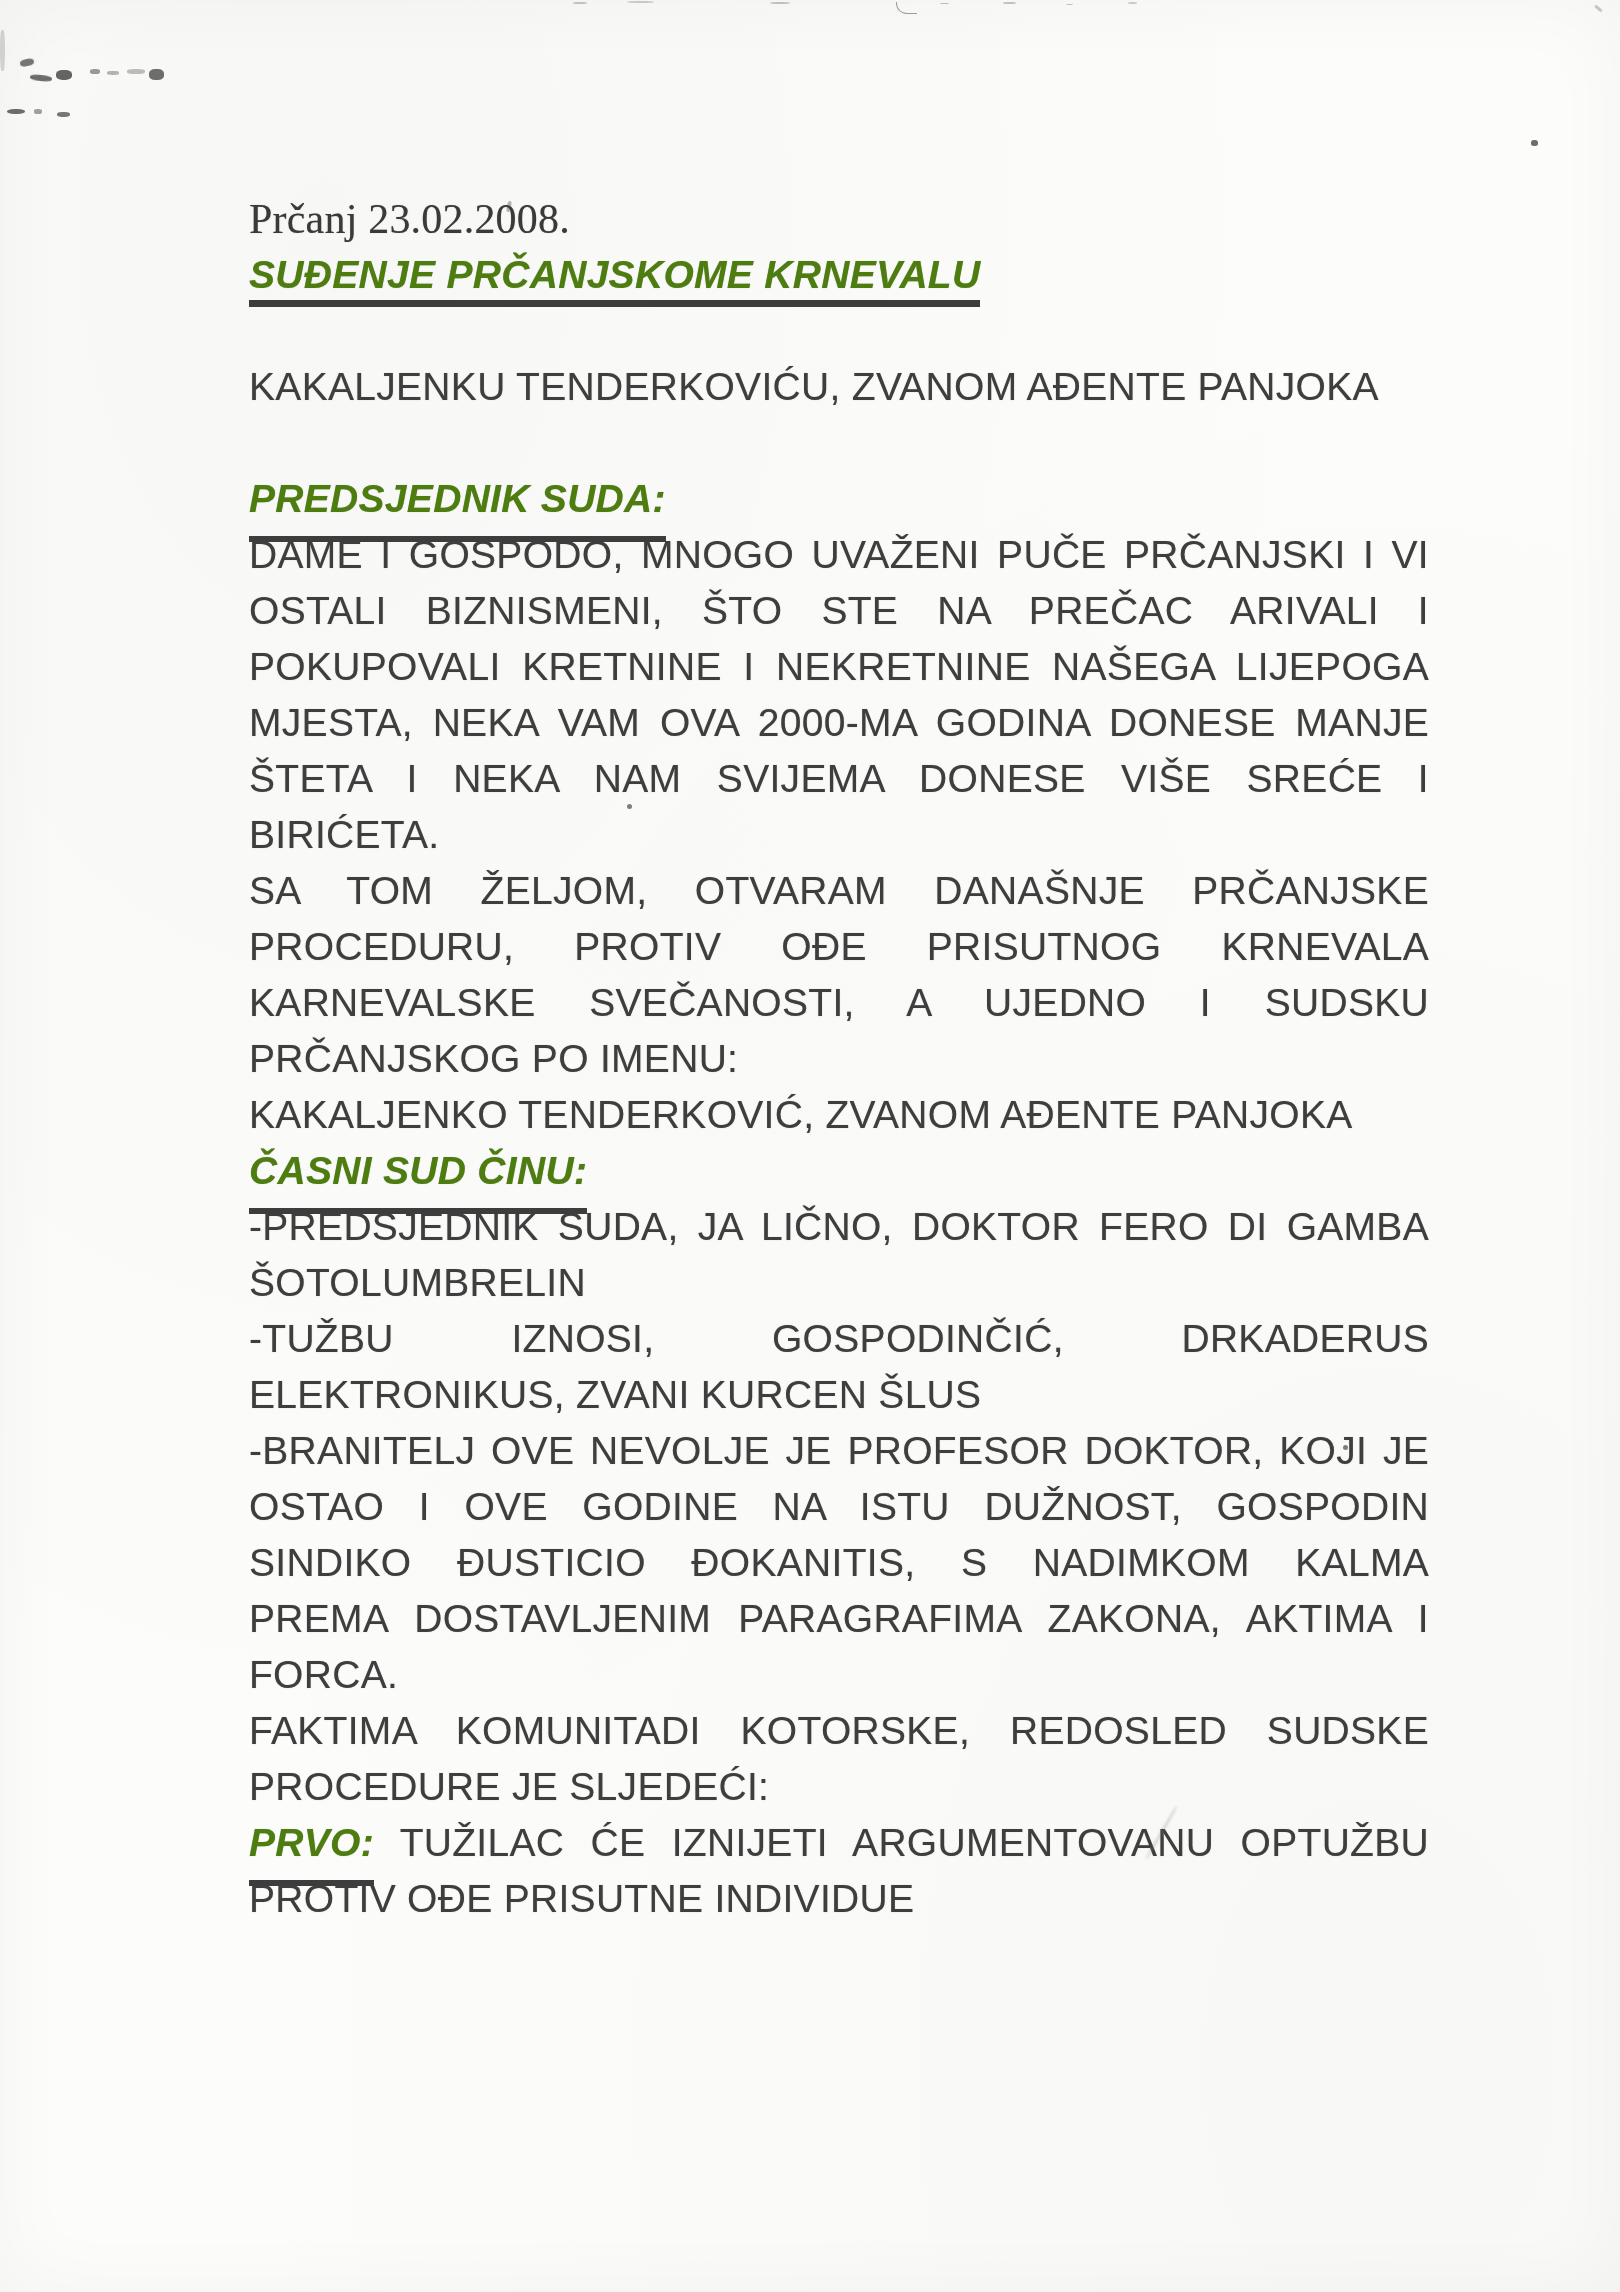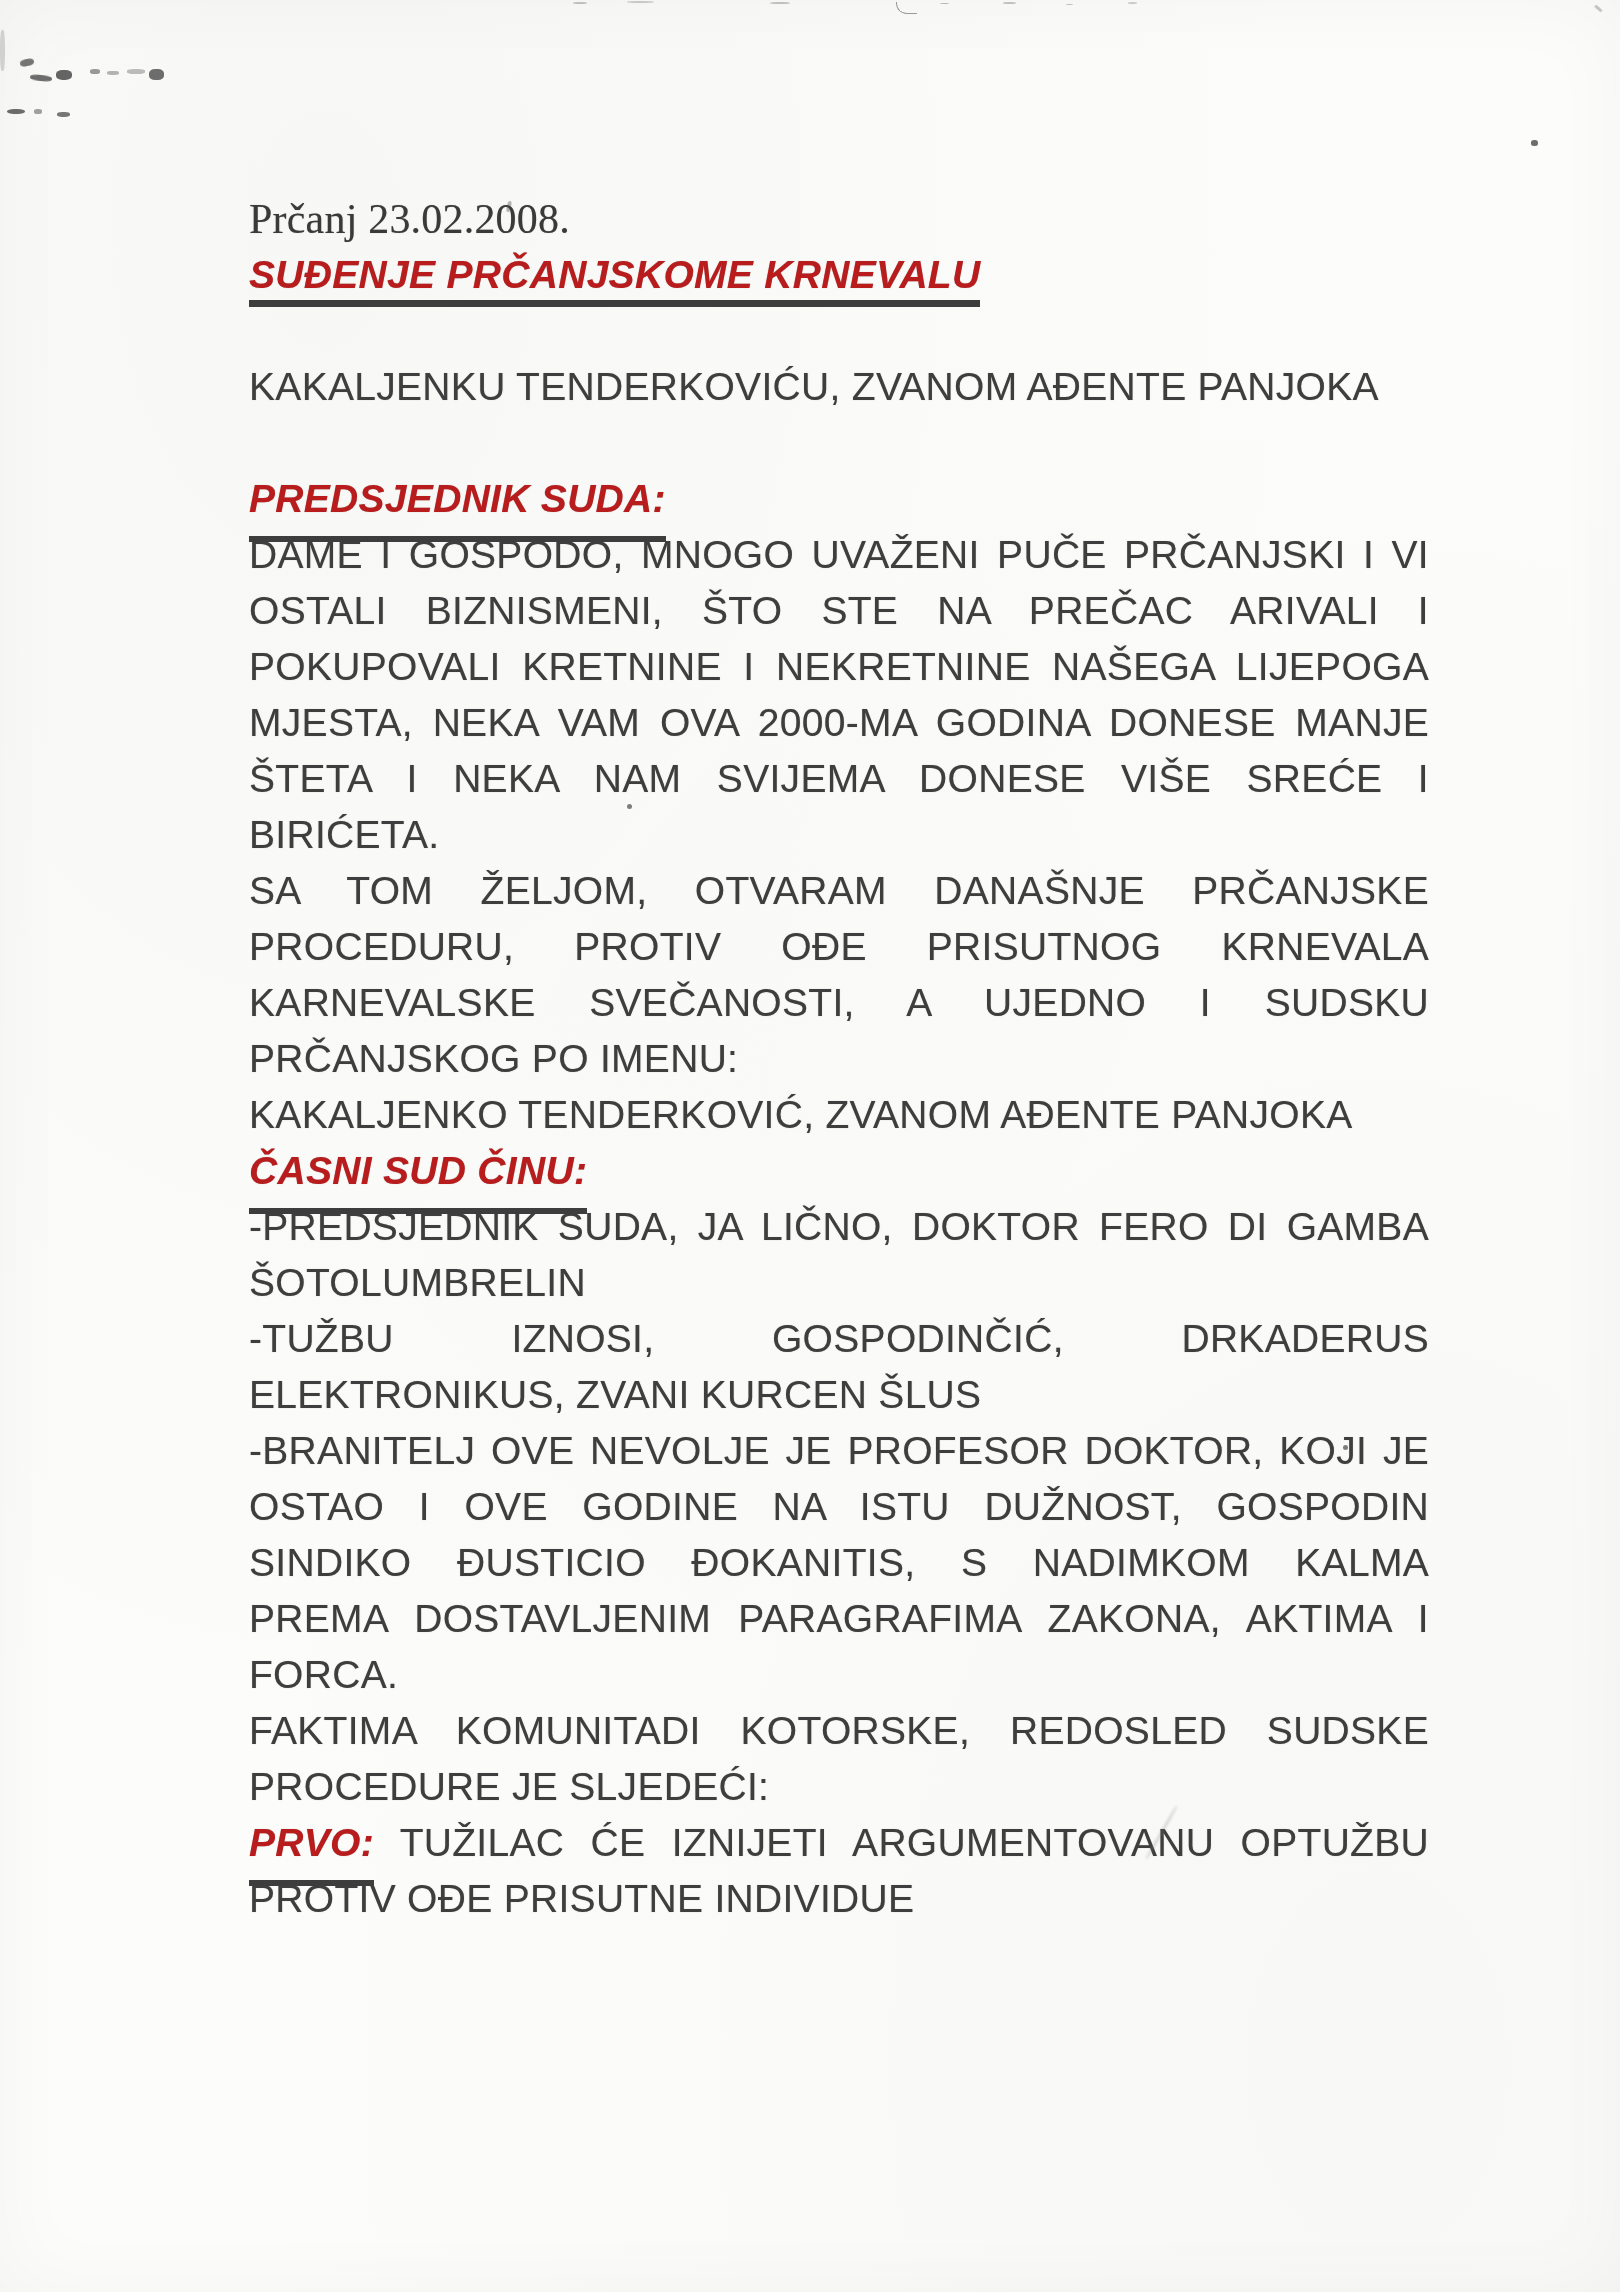--- a/index.html
+++ b/index.html
@@ -45,21 +45,21 @@
   .line.blank { height: 56px; }
   .date {
     font-family: "Liberation Serif", serif;
     font-size: 42px;
     color: #3a3a3a;
     letter-spacing: 0.2px;
   }
   .h {
     font-weight: 700;
     font-style: italic;
-    color: #b91c1c;
+    color: #4d7c0f;
     display: inline-block;
     line-height: 1.05;
     vertical-align: baseline;
   }
   .u8 { border-bottom: 7.2px solid #3d3d3d; padding-bottom: 4.5px; }
   .u6 { border-bottom: 6.3px solid #3d3d3d; padding-bottom: 16px; }
 
   
   .speck {
     position: absolute;

